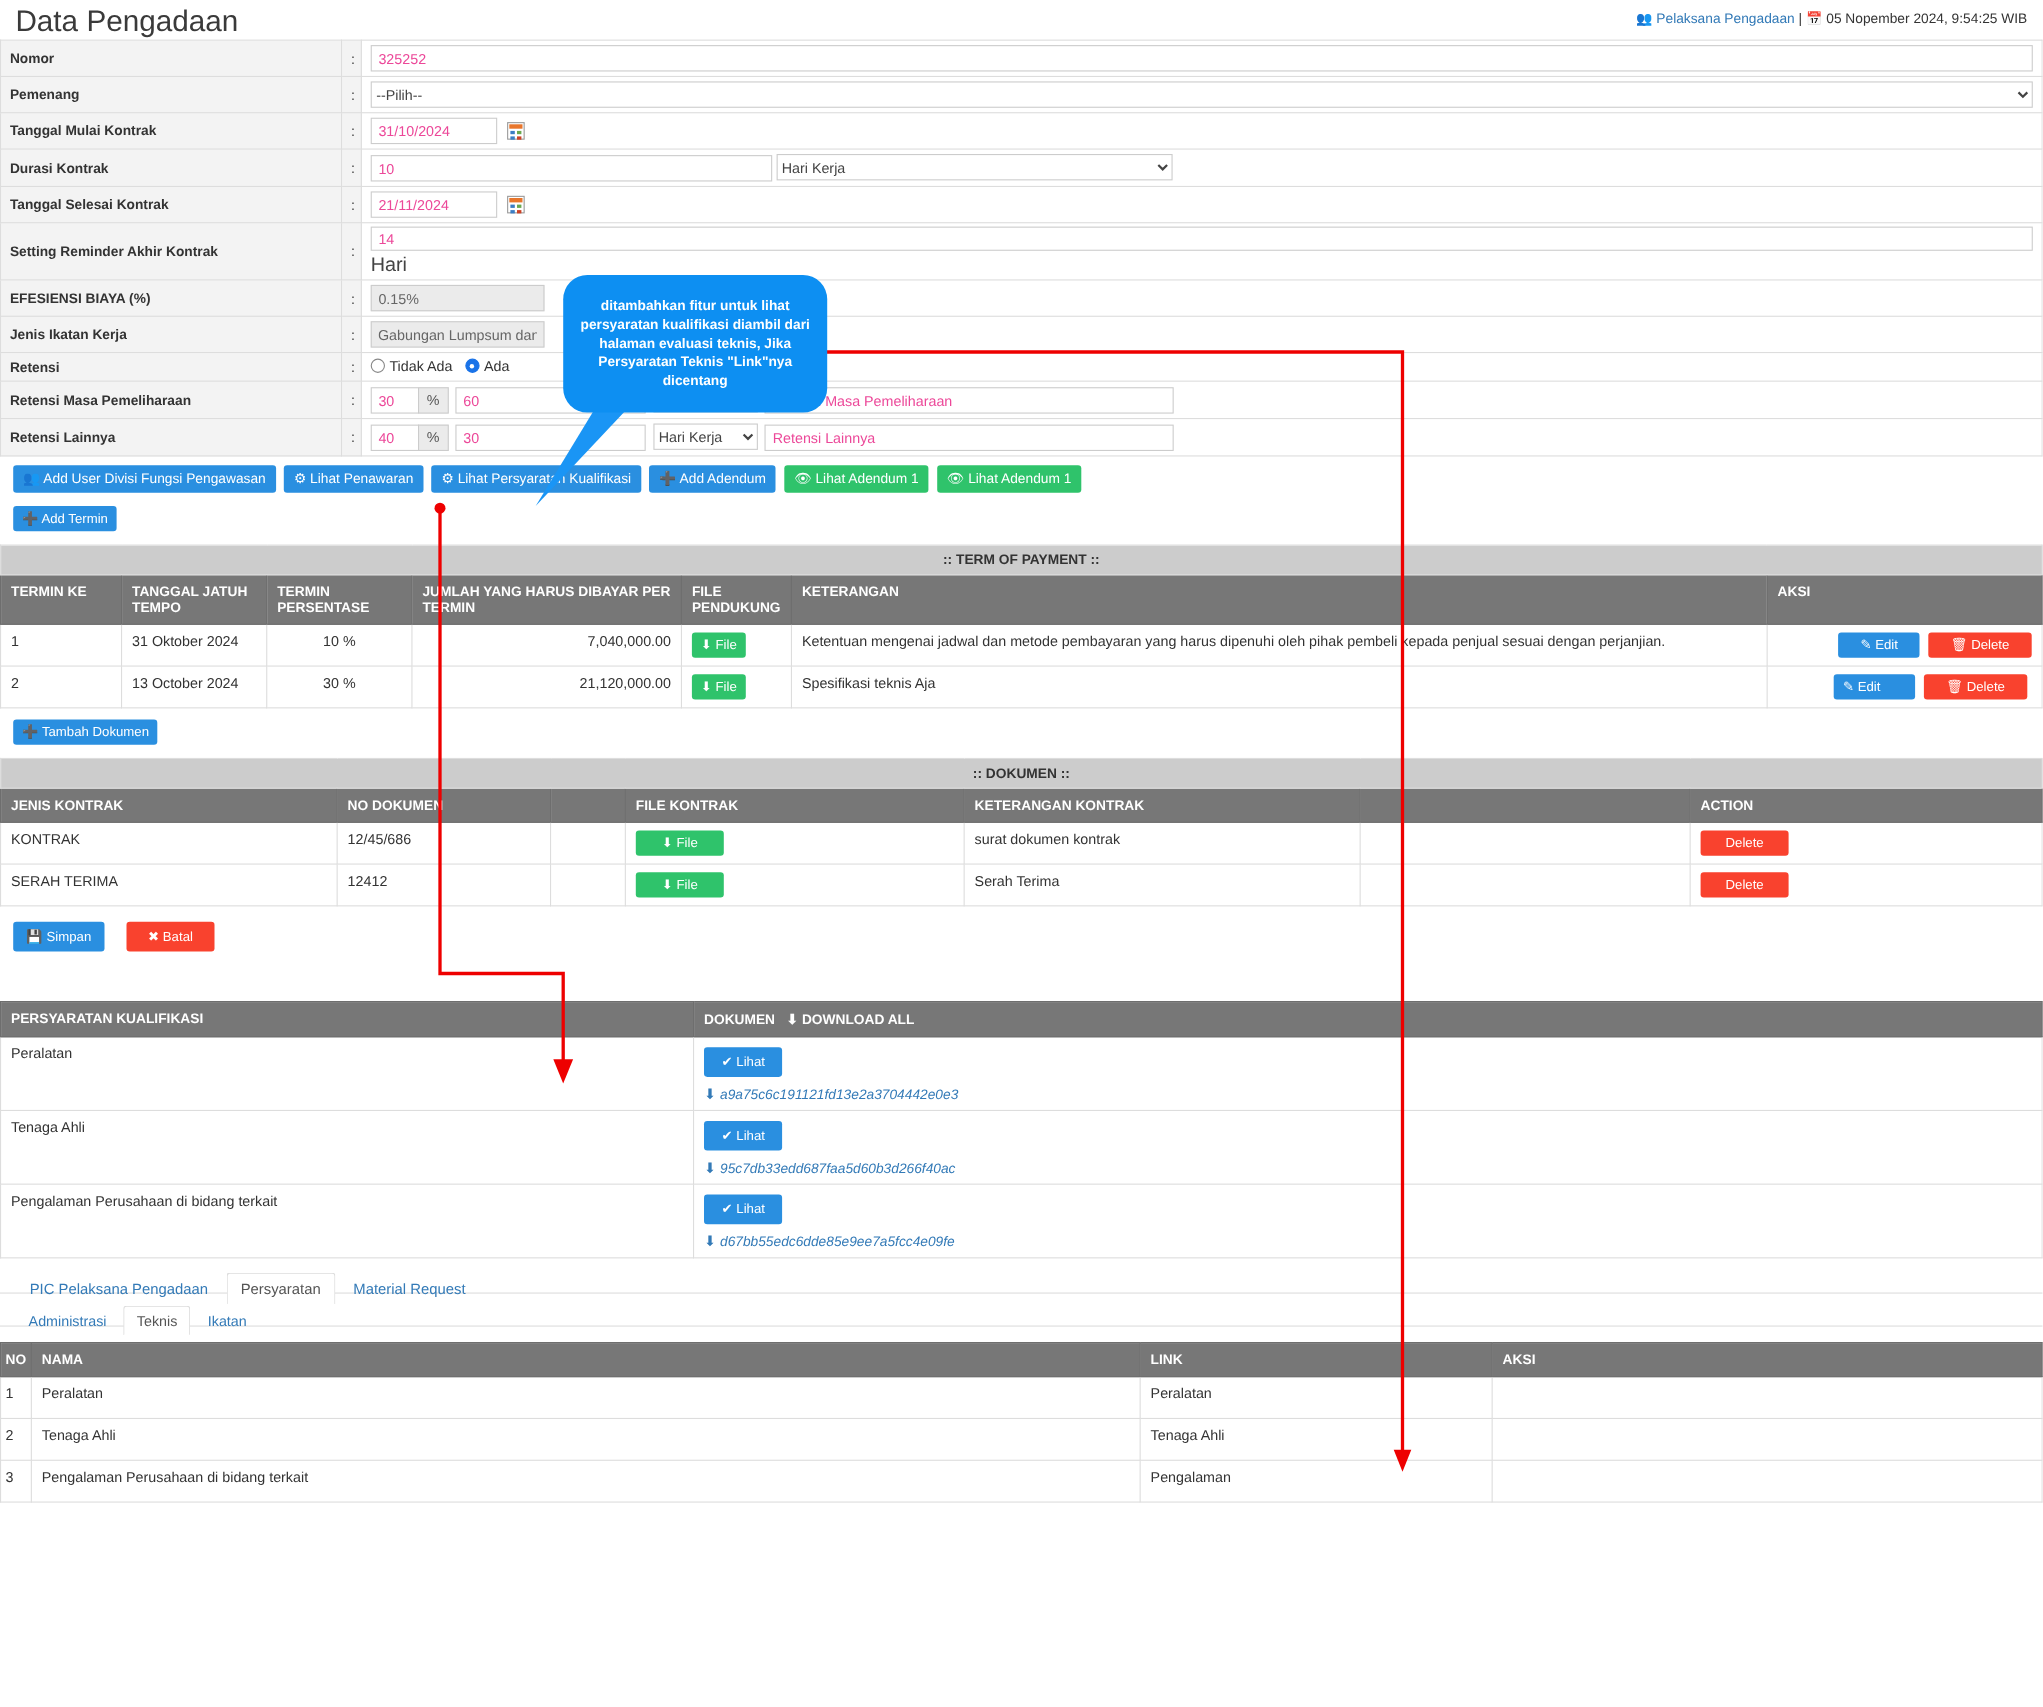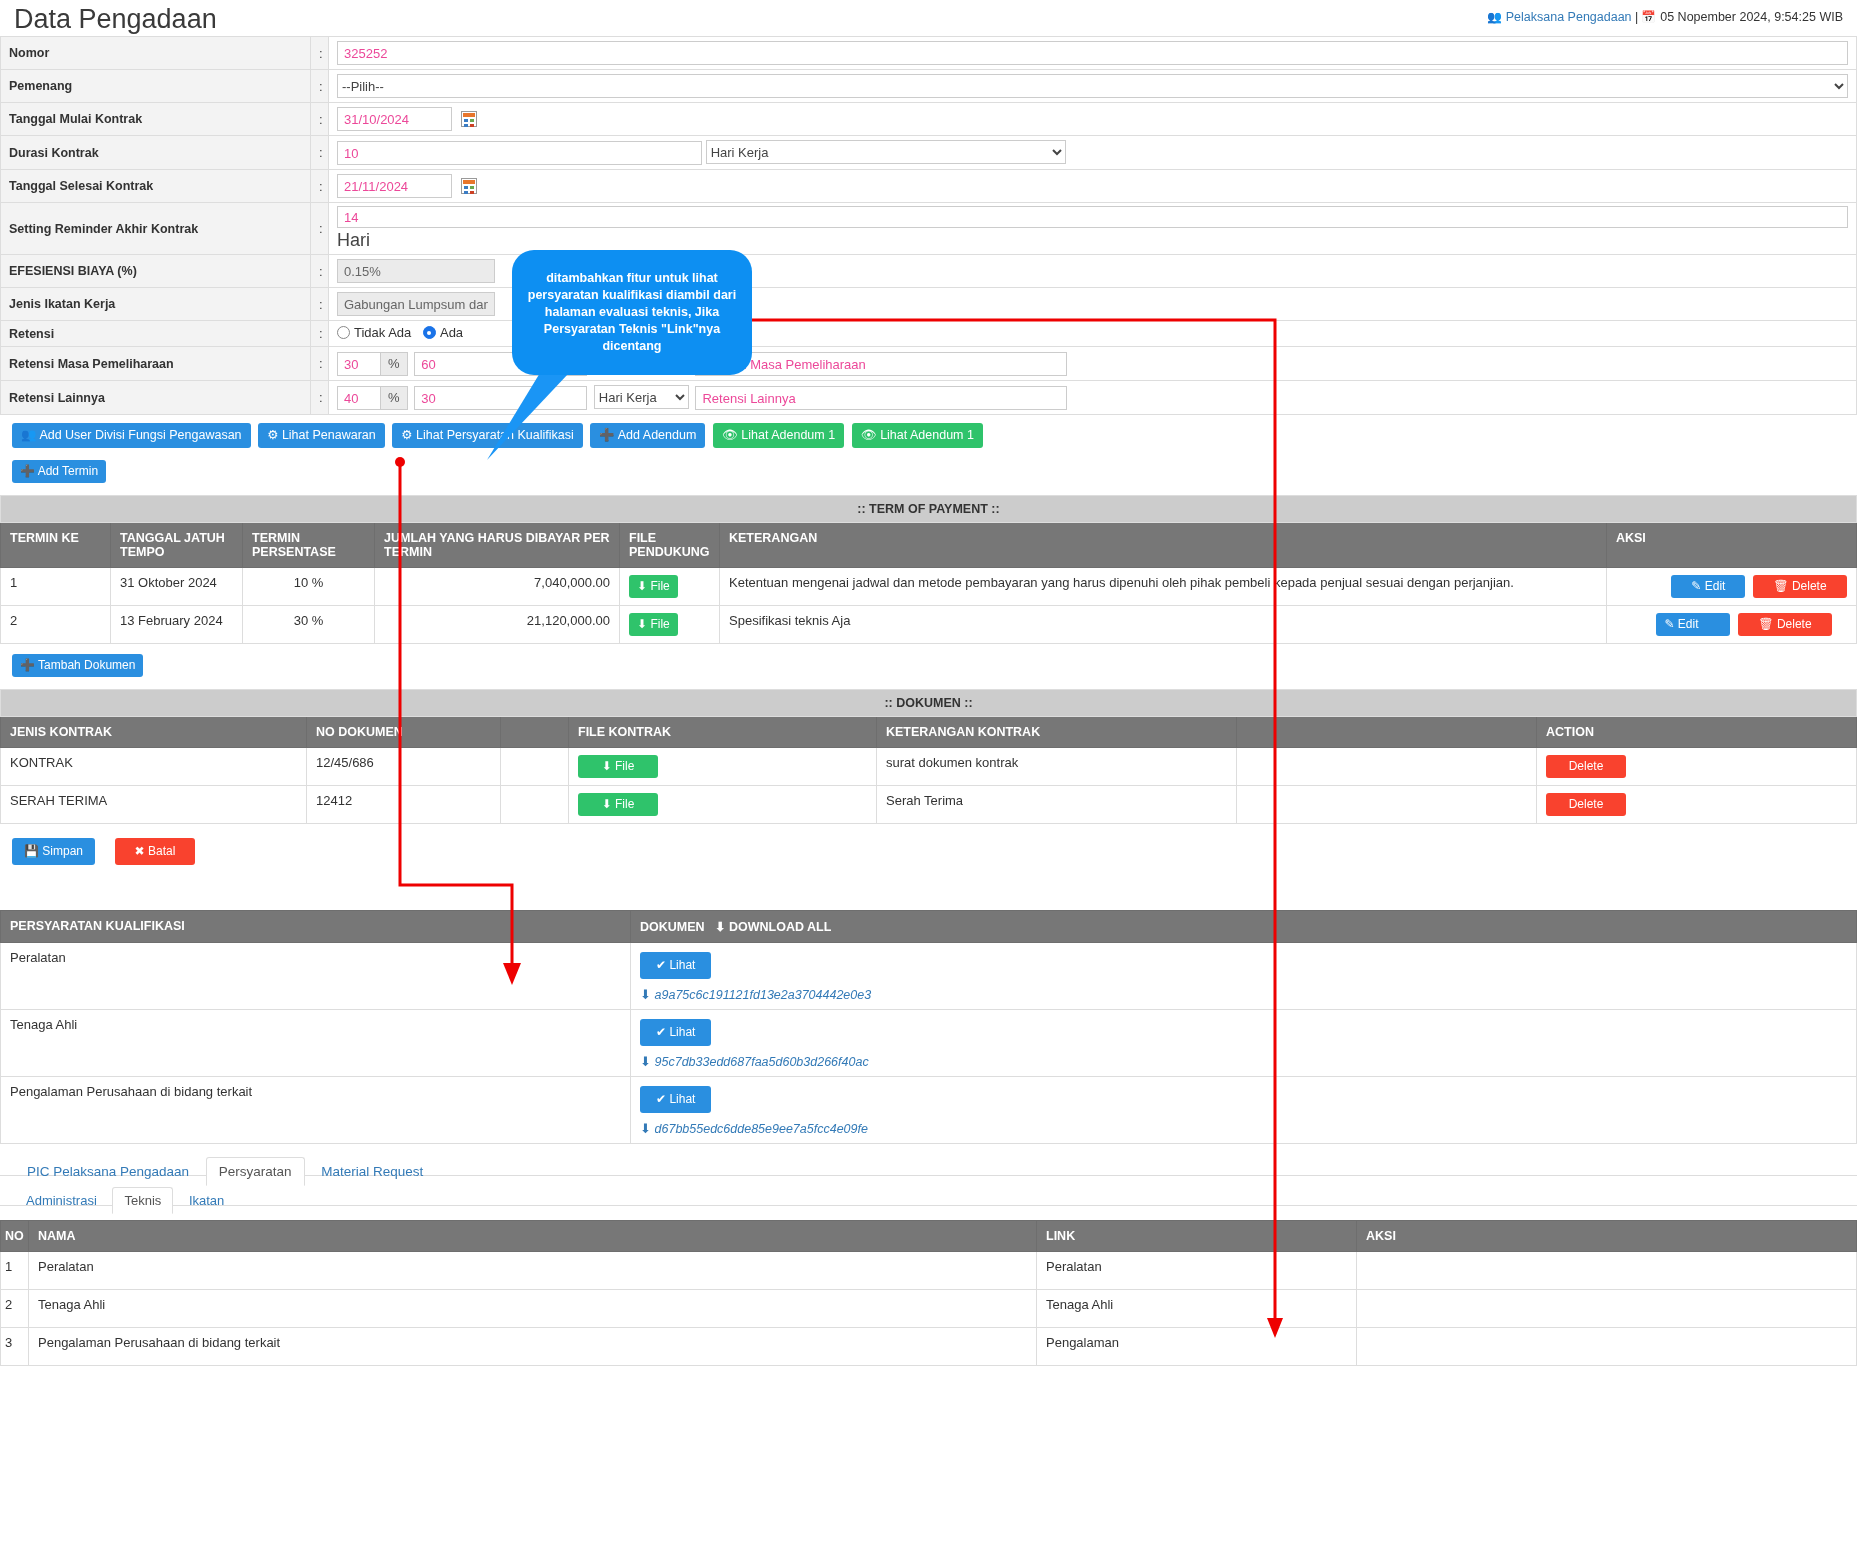--- a/index.html
+++ b/index.html
@@ -249,28 +249,28 @@
     <td class="num">7,040,000.00</td>
     <td><span class="btn green sm"><span>⬇</span> <span>File</span></span></td>
     <td>Ketentuan mengenai jadwal dan metode pembayaran yang harus dipenuhi oleh pihak pembeli kepada penjual sesuai dengan perjanjian.</td>
     <td style="text-align:right;white-space:nowrap">
       <span class="btn blue sm" style="width:74px;text-align:center"><span>✎</span> <span>Edit</span></span>
       <span class="btn red sm" style="width:94px;text-align:center;margin-right:0"><span>🗑</span> <span>Delete</span></span>
     </td>
   </tr>
   <tr>
     <td>2</td>
-    <td>13 February 2024</td>
+    <td>13 October 2024</td>
     <td class="ctr">30 %</td>
     <td class="num">21,120,000.00</td>
     <td><span class="btn green sm"><span>⬇</span> <span>File</span></span></td>
     <td>Spesifikasi teknis Aja</td>
     <td style="text-align:right;white-space:nowrap">
       <span class="btn blue sm" style="width:74px;text-align:left"><span>✎</span> <span>Edit</span></span>
-      <span class="btn red sm" style="width:94px;text-align:center;margin-right:15px"><span>🗑</span> <span>Delete</span></span>
+      <span class="btn red sm" style="width:94px;text-align:center;margin-right:4px"><span>🗑</span> <span>Delete</span></span>
     </td>
   </tr>
 </tbody>
     </table>
 </div>
 
 <div class="btnrow" style="padding-top:10px;">
   <span class="btn blue sm"><span>➕</span> <span>Tambah Dokumen</span></span>
 </div>
 

